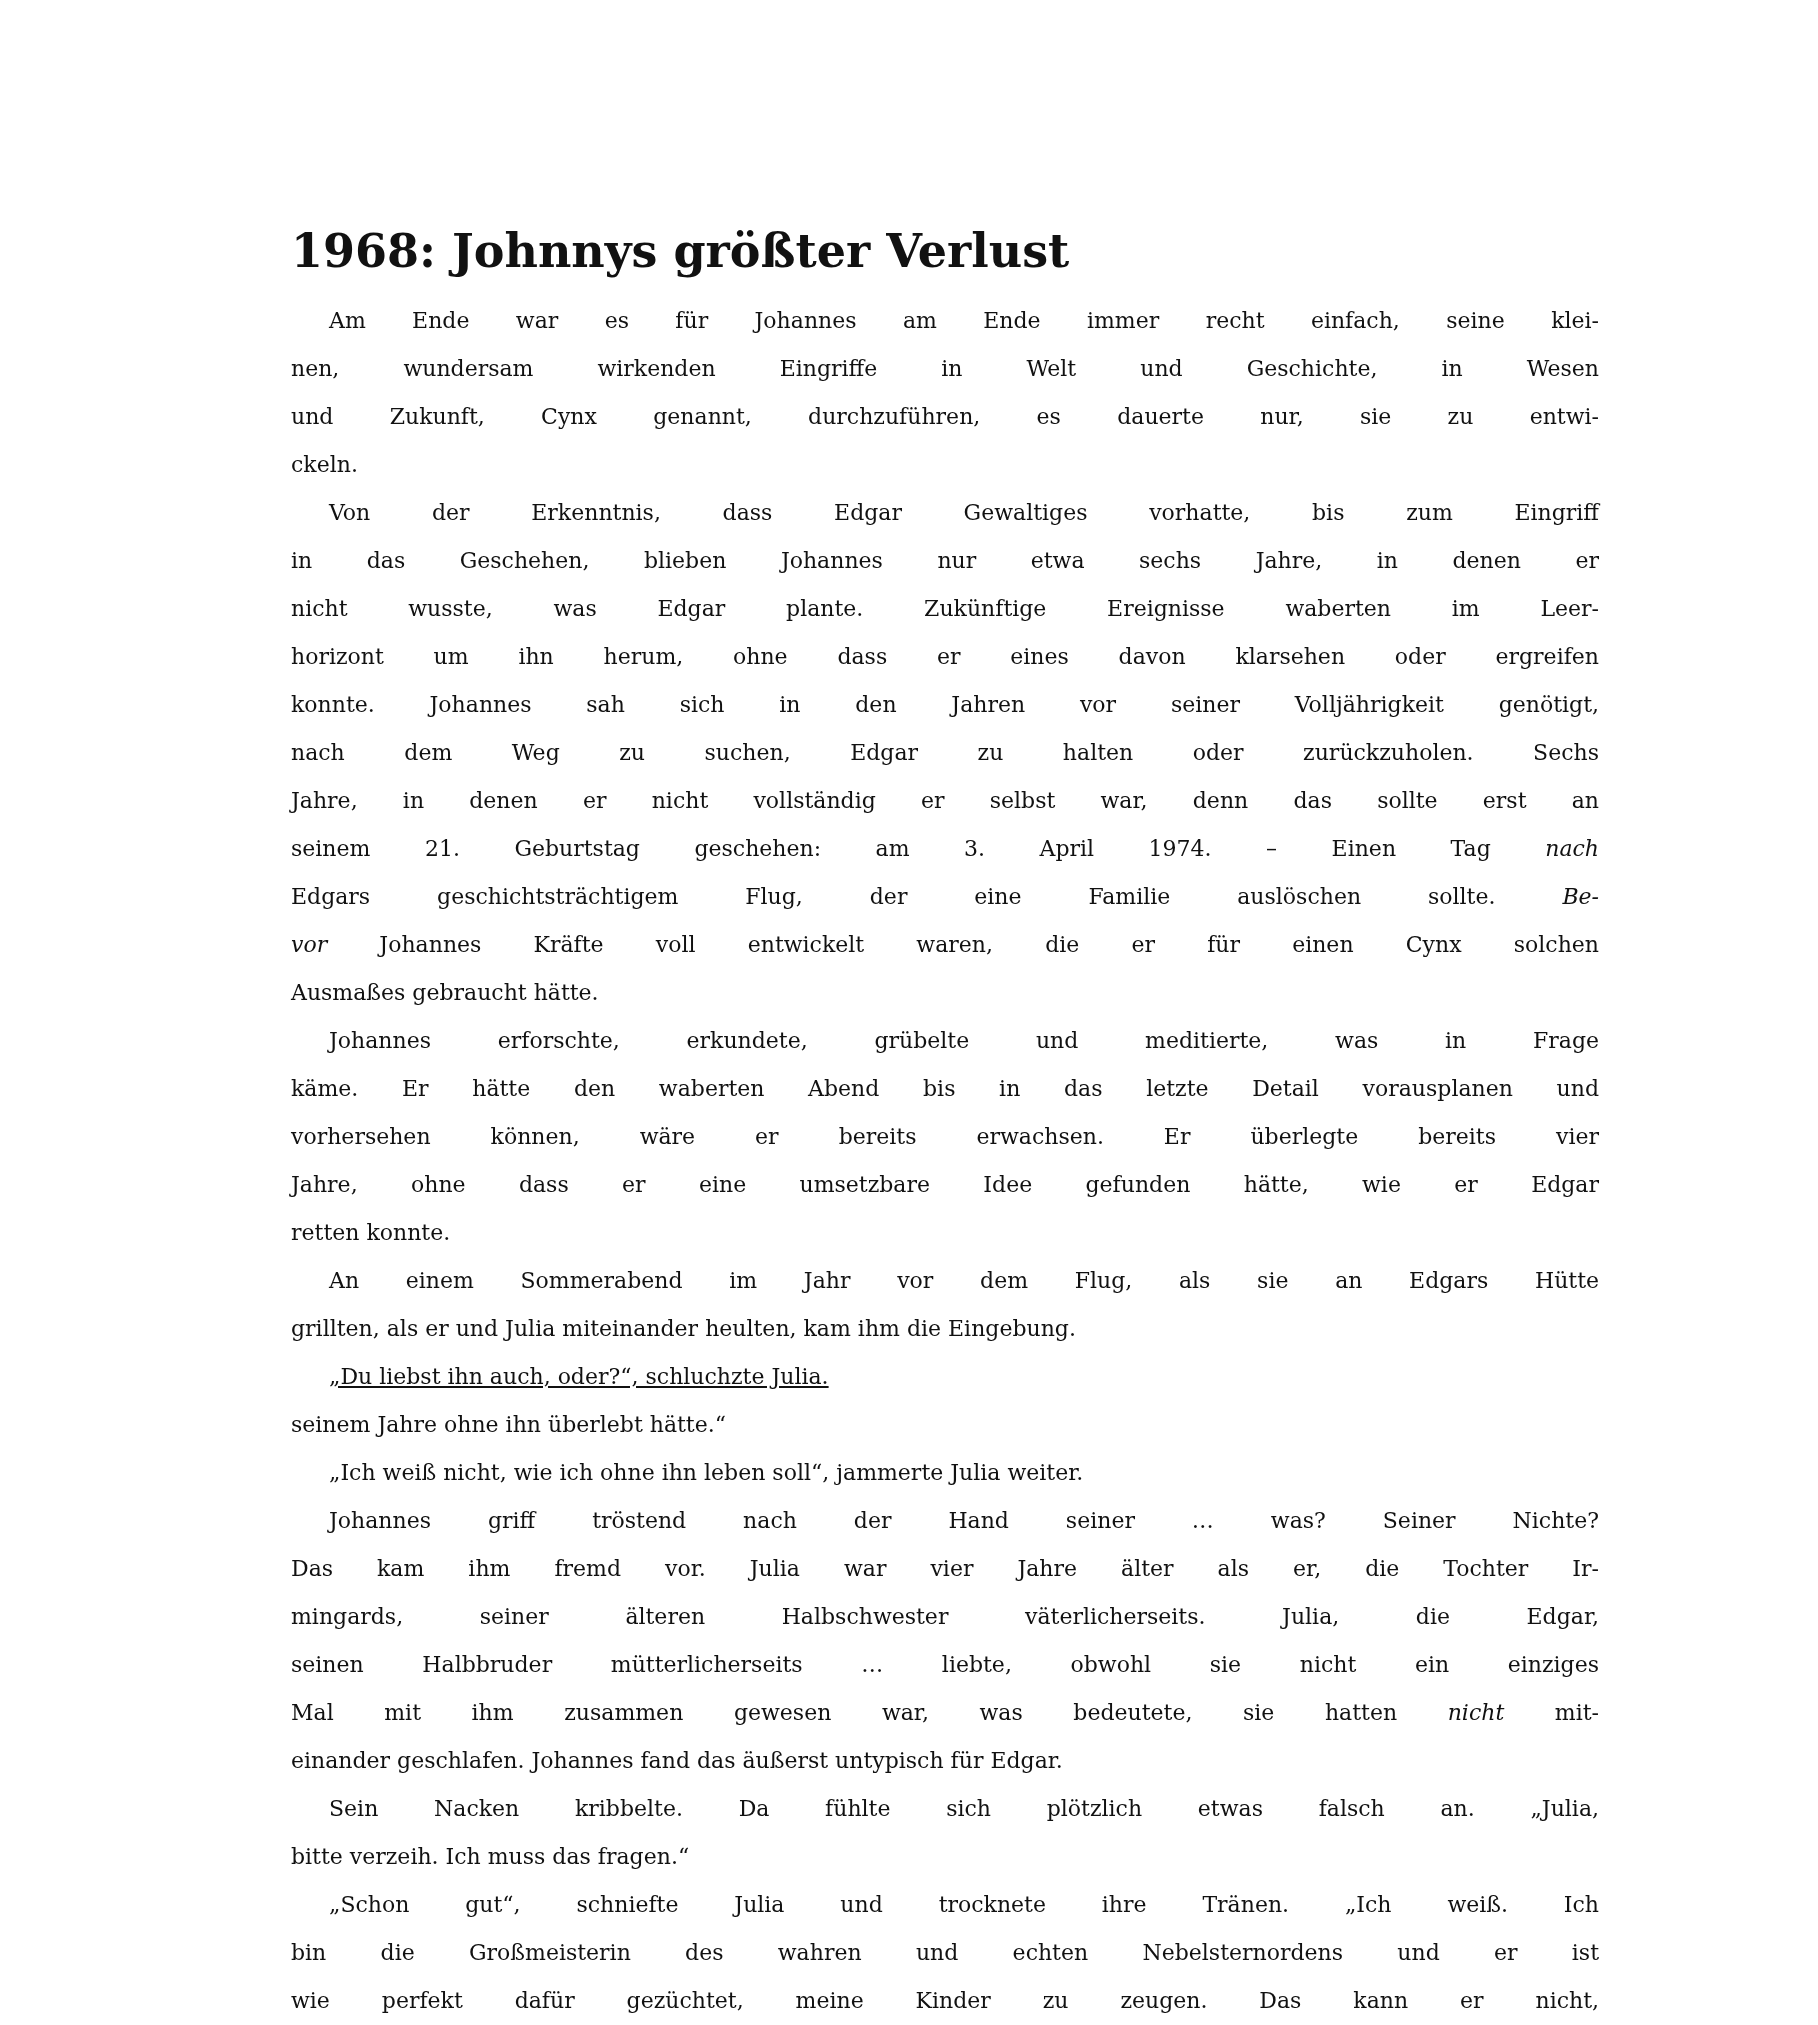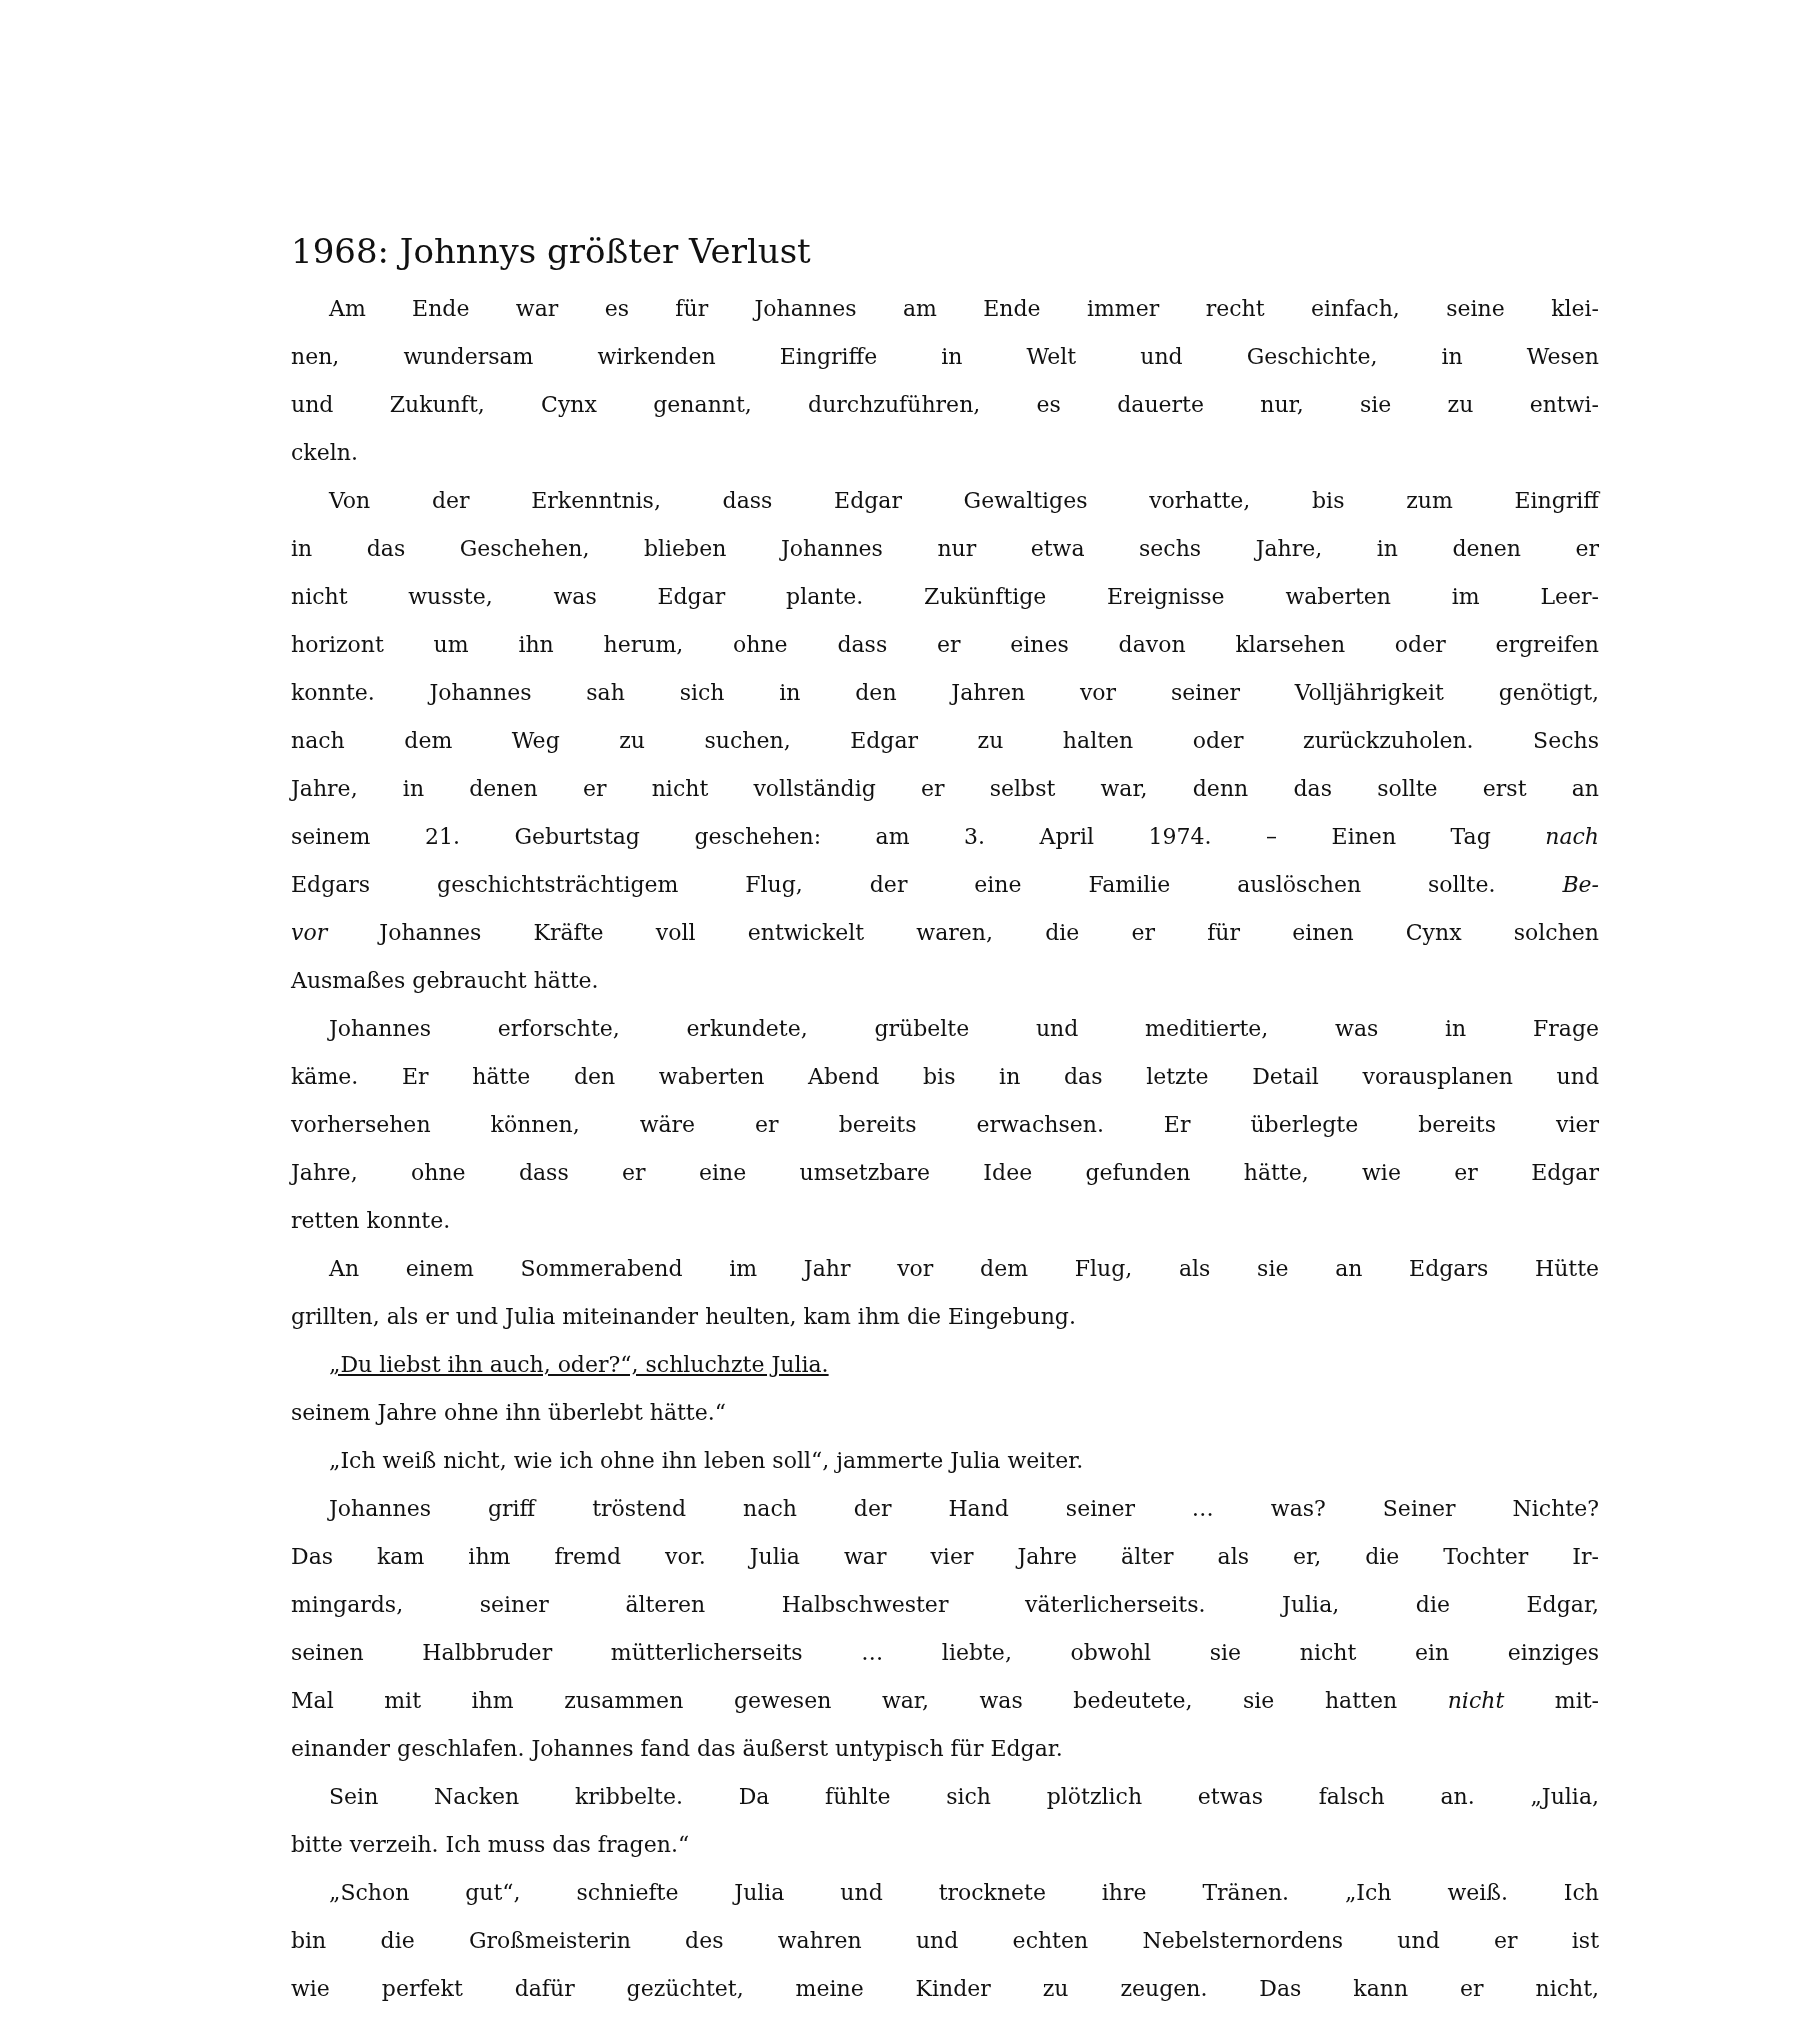--- a/index.html
+++ b/index.html
@@ -6,24 +6,24 @@
     body { width: 1818px; height: 2488px; position: relative; overflow: hidden; }
     .page {
       position: absolute;
       left: 291px;
       top: 227px;
       width: 1308px;
       color: #111111;
       font-family: "DejaVu Serif", "Liberation Serif", serif;
     }
     .chapter-title {
-      font-weight: normal;
-      font-size: 34px;
+      font-weight: bold;
+      font-size: 46px;
       line-height: 49px;
-      margin: 0 0 9px 0;
+      margin: 0 0 21px 0;
       letter-spacing: 0px;
     }
     .para {
       font-size: 22px;
       line-height: 48px;
       text-align: justify;
       text-indent: 0;
       margin: 0;
       hyphens: manual;
     }

